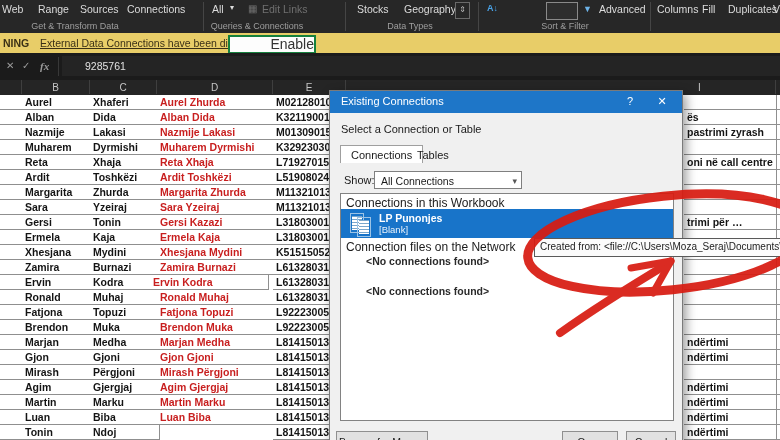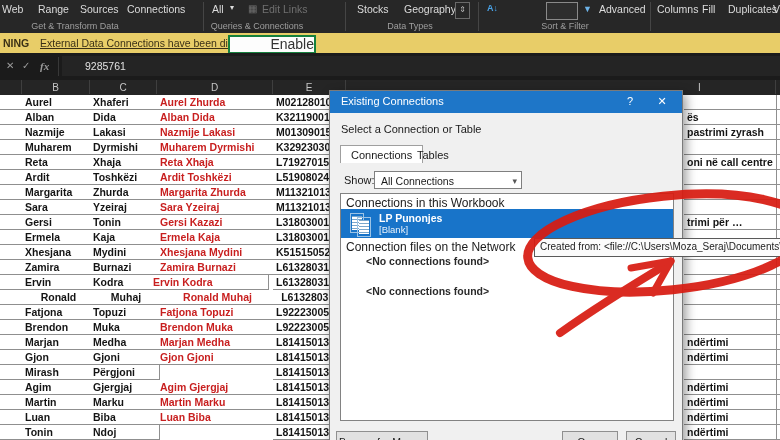--- a/index.html
+++ b/index.html
@@ -229,21 +229,21 @@
         <div class="cell c-d" style="left: 157px; width: 115px;">Zamira Burnazi</div>
         <div class="cell c-e" style="left: 273px; width: 71px;">L61328031N</div>
       </div>
       <div class="srow" style="top: 180px;">
         <div class="cell c-a" style="left: 0px; width: 21px;"></div>
         <div class="cell c-b" style="left: 22px; width: 67px;">Ervin</div>
         <div class="cell c-c" style="left: 90px; width: 66px;">Kodra</div>
         <div class="cell c-d" style="left: 150px; width: 115px;">Ervin Kodra</div>
         <div class="cell c-e" style="left: 273px; width: 71px;">L61328031N</div>
       </div>
-      <div class="srow" style="top: 195px; text-align: center;">
+      <div class="srow" style="top: 195px;">
         <div class="cell c-a" style="left: 0px; width: 21px;"></div>
         <div class="cell c-b" style="left: 22px; width: 67px;">Ronald</div>
         <div class="cell c-c" style="left: 90px; width: 66px;">Muhaj</div>
         <div class="cell c-d" style="left: 157px; width: 115px;">Ronald Muhaj</div>
         <div class="cell c-e" style="left: 273px; width: 71px;">L61328031N</div>
       </div>
       <div class="srow" style="top: 210px;">
         <div class="cell c-a" style="left: 0px; width: 21px;"></div>
         <div class="cell c-b" style="left: 22px; width: 67px;">Fatjona</div>
         <div class="cell c-c" style="left: 90px; width: 66px;">Topuzi</div>
@@ -268,20 +268,21 @@
         <div class="cell c-a" style="left: 0px; width: 21px;"></div>
         <div class="cell c-b" style="left: 22px; width: 67px;">Gjon</div>
         <div class="cell c-c" style="left: 90px; width: 66px;">Gjoni</div>
         <div class="cell c-d" style="left: 157px; width: 115px;">Gjon Gjoni</div>
         <div class="cell c-e" style="left: 273px; width: 71px;">L81415013E</div>
       </div>
       <div class="srow" style="top: 270px;">
         <div class="cell c-a" style="left: 0px; width: 21px;"></div>
         <div class="cell c-b" style="left: 22px; width: 67px;">Mirash</div>
         <div class="cell c-c" style="left: 90px; width: 66px;">Përgjoni</div>
+        <div class="cell c-d" style="left: 157px; width: 115px;">Mirash Përgjoni</div>
         <div class="cell c-e" style="left: 273px; width: 71px;">L81415013E</div>
       </div>
       <div class="srow" style="top: 285px;">
         <div class="cell c-a" style="left: 0px; width: 21px;"></div>
         <div class="cell c-b" style="left: 22px; width: 67px;">Agim</div>
         <div class="cell c-c" style="left: 90px; width: 66px;">Gjergjaj</div>
         <div class="cell c-d" style="left: 157px; width: 115px;">Agim Gjergjaj</div>
         <div class="cell c-e" style="left: 273px; width: 71px;">L81415013E</div>
       </div>
       <div class="srow" style="top: 300px;">

